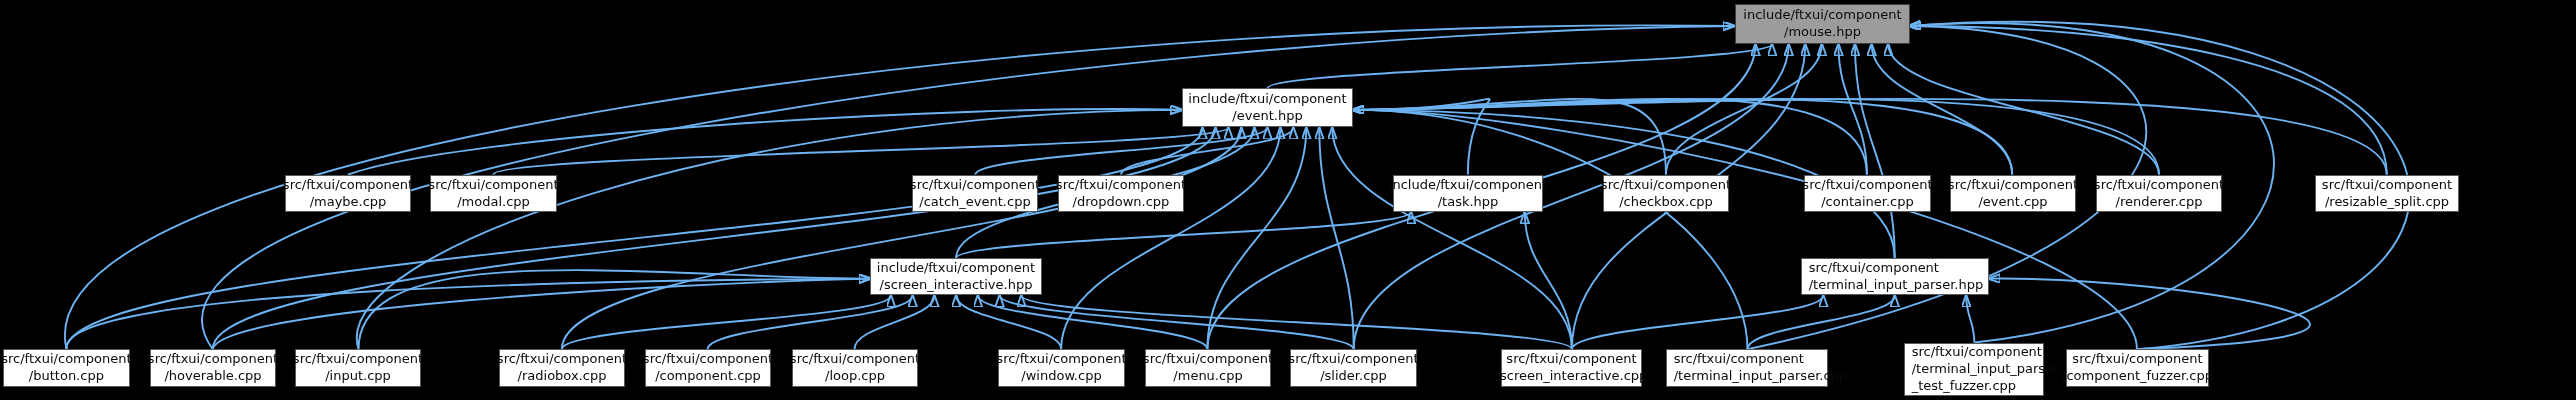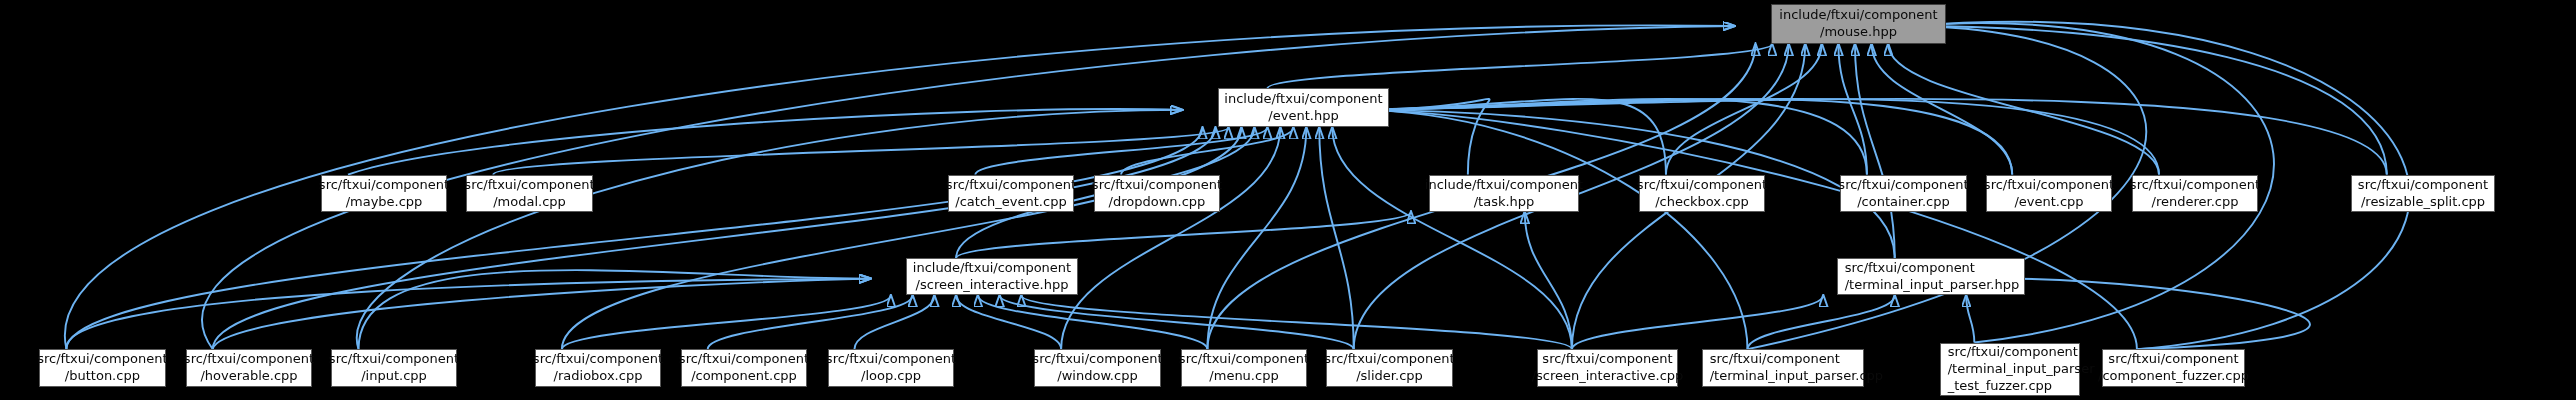--- a/index.html
+++ b/index.html
@@ -7,21 +7,21 @@
     position:relative;width:2576px;height:400px;background:#000;overflow:hidden;
     font-family:"DejaVu Sans","Liberation Sans",sans-serif;
   }
   #edges-svg{position:absolute;left:0;top:0;width:2576px;height:400px;}
   #edges-svg path{fill:none;stroke:#6db3f2;stroke-width:2px;}
   .node{
     position:absolute;box-sizing:border-box;background:#ffffff;
     border:1.9px solid #585858;color:#0a0a0a;
     display:flex;align-items:center;justify-content:center;
     text-align:center;white-space:pre-line;
-    font-size:13px;line-height:1.3;cursor:pointer;margin-left:36px;
+    font-size:13px;line-height:1.3;cursor:pointer;
   }
   .node.highlight{background:#9c9c9c;border-color:#3f3f3f;}
   .node.left{justify-content:flex-start;text-align:left;padding-left:6.7px;}
 </style>
 </head>
 <body>
 
 <div class="canvas">
   <svg id="edges-svg" xmlns="http://www.w3.org/2000/svg" viewBox="0 0 2685 417" width="2576" height="400">
     <defs>

